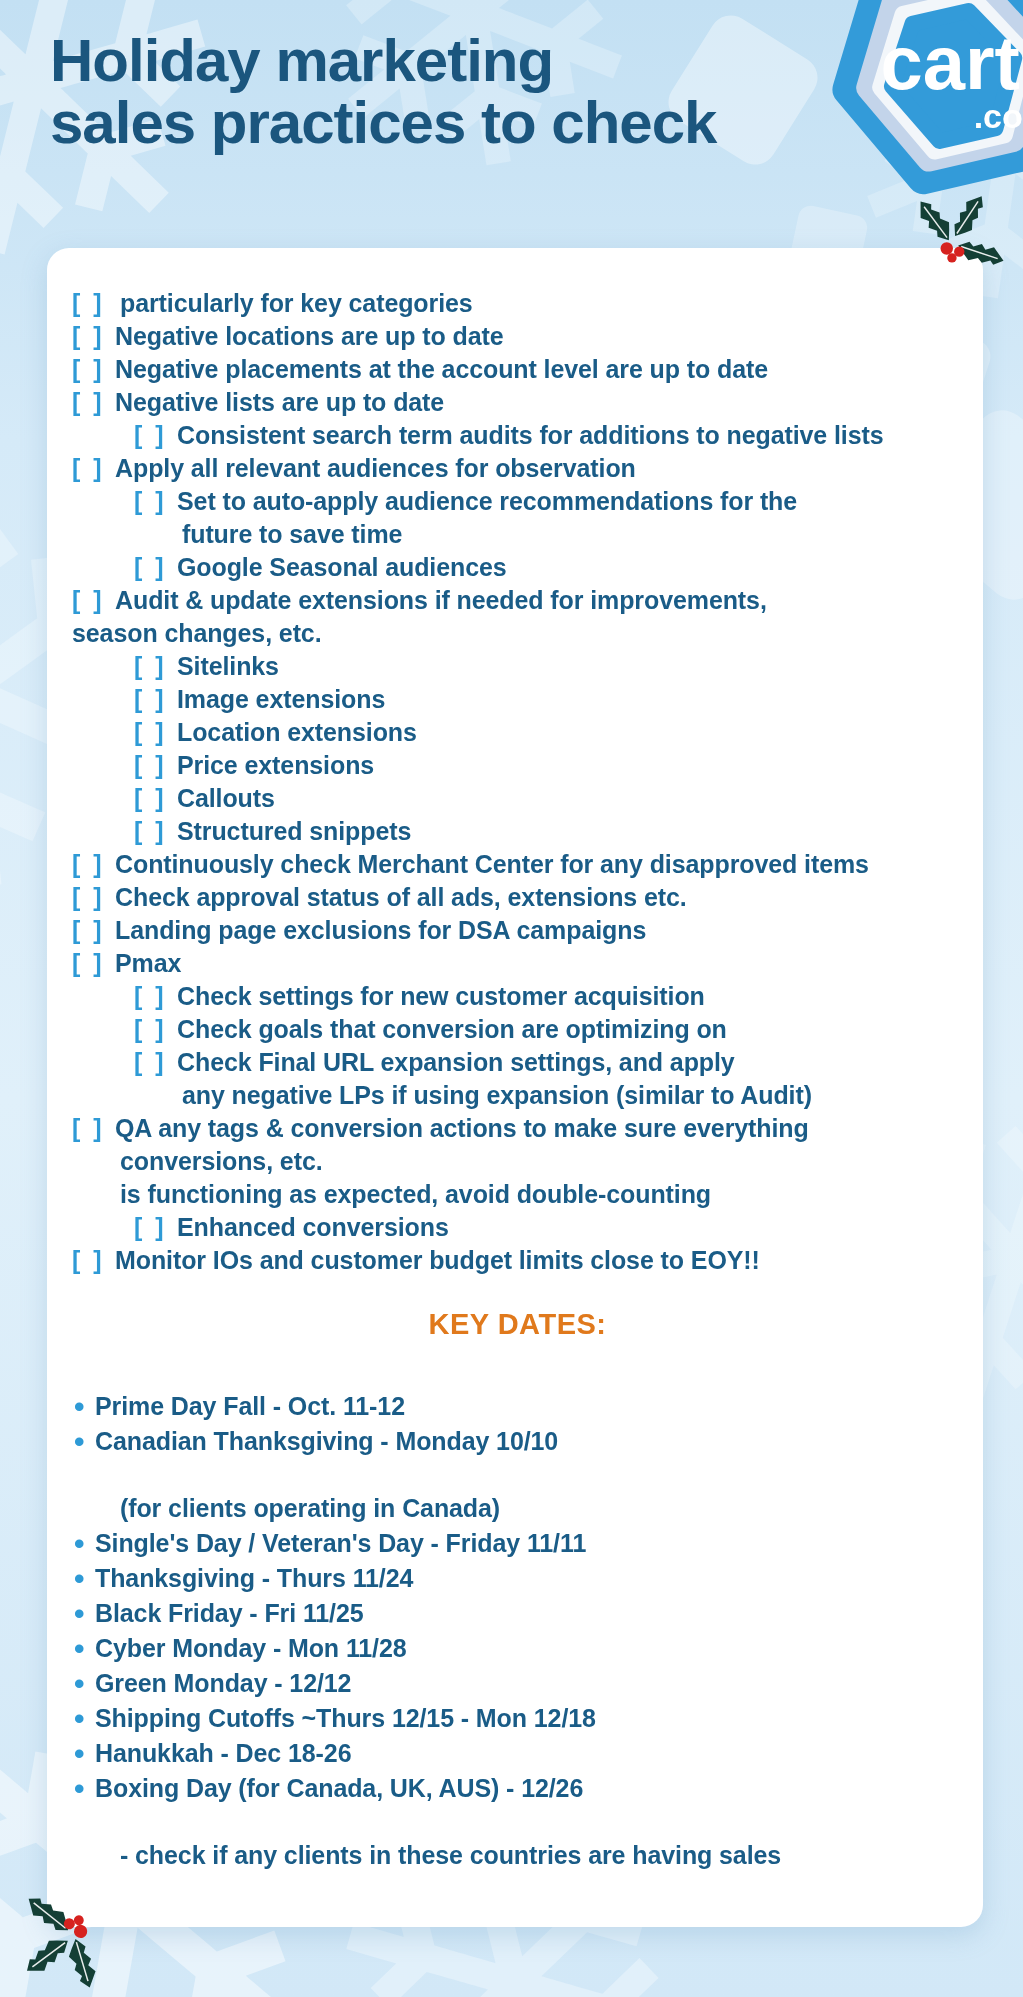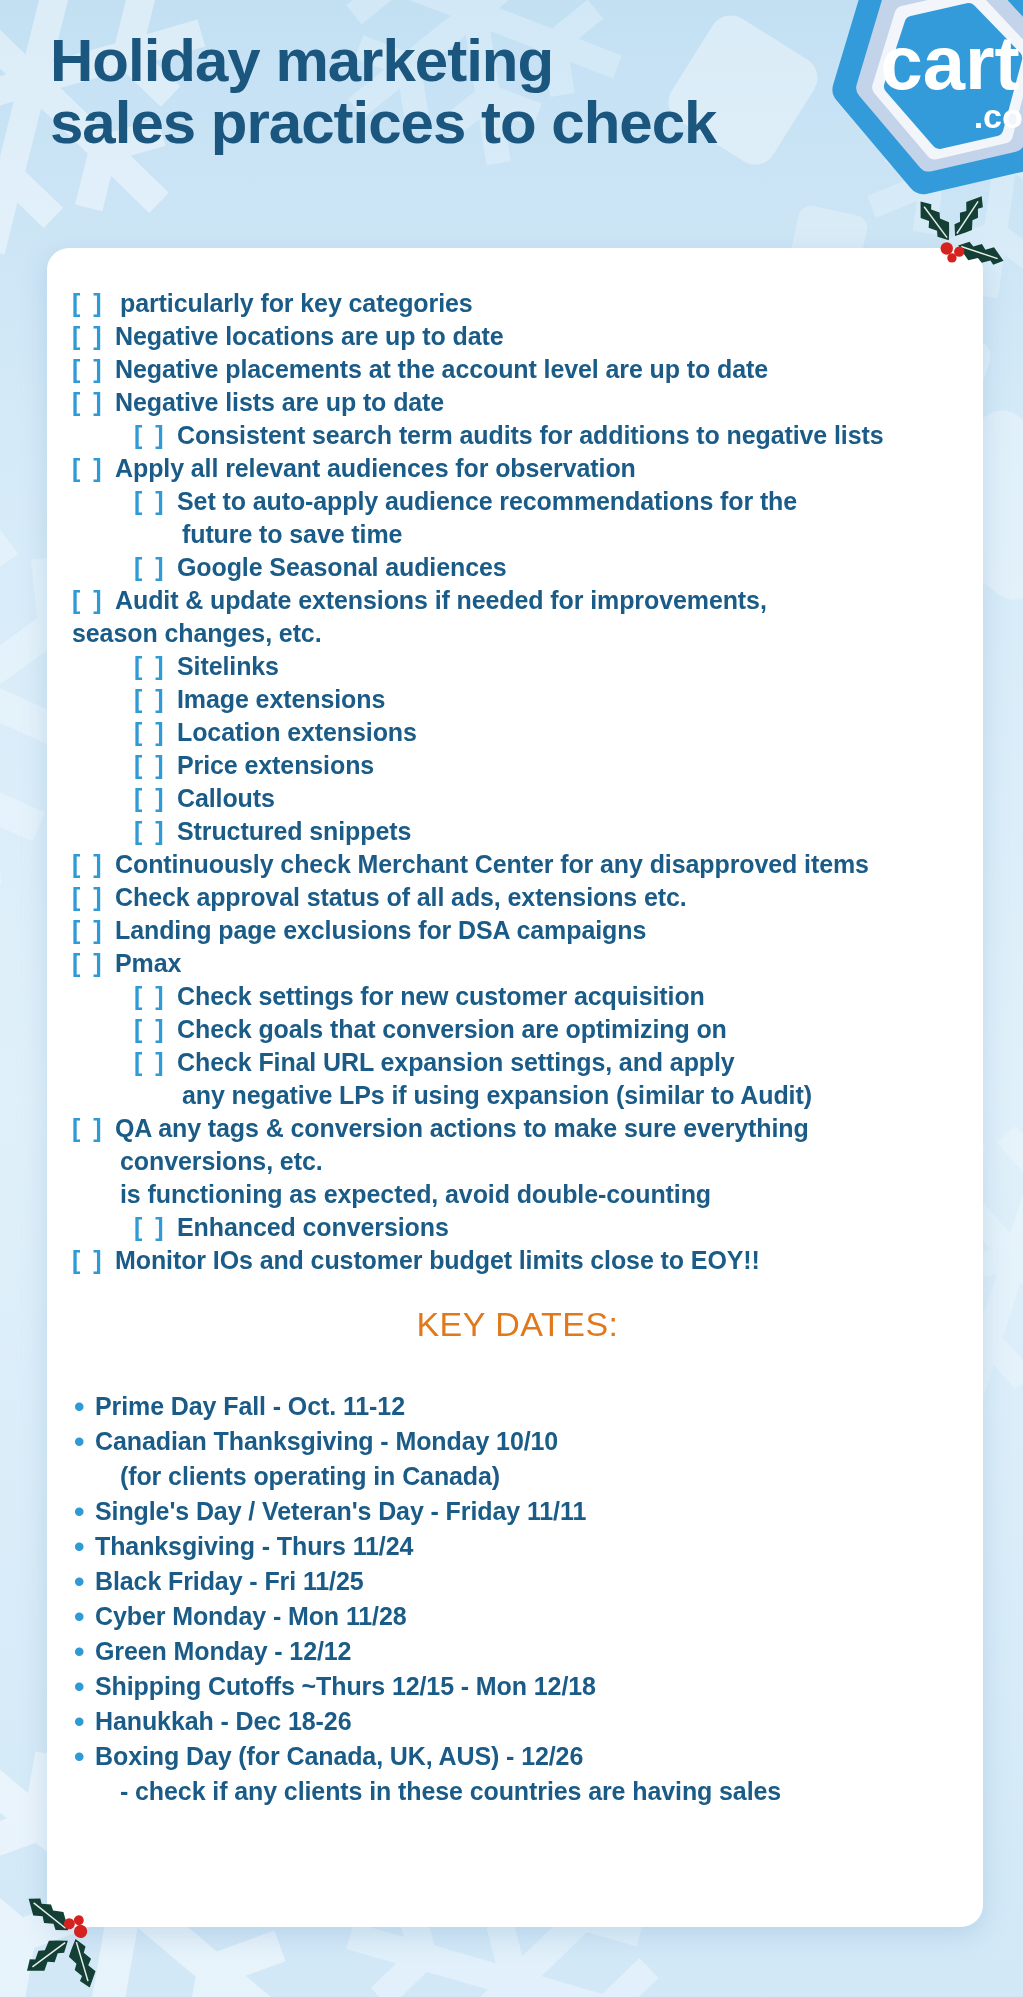--- a/index.html
+++ b/index.html
@@ -42,26 +42,26 @@
   
   .checklist{list-style:none;margin:0;padding:0;color:#1a5c87;font-size:25px;font-weight:700;letter-spacing:-.1px;}
   .check-row{display:grid;grid-template-columns:43px 1fr;line-height:33px;}
   .check-row.lvl1{margin-left:62px;}
   .cb{color:#2e9ad6;font-weight:700;letter-spacing:3px;cursor:pointer;}
   .cont.text{margin-left:5px;}
   .cont.flush{margin-left:-43px;}
   
   .kd-heading{
     margin:27px 0 45px 0;text-align:center;color:#e0791c;
-    font-size:34px;line-height:40px;font-weight:400;letter-spacing:.5px;
+    font-size:29px;line-height:40px;font-weight:700;letter-spacing:.5px;
   }
   .dates{list-style:none;margin:0;padding:0 0 0 2px;color:#1a5c87;font-size:25px;font-weight:700;letter-spacing:-.1px;}
   .date-row{display:grid;grid-template-columns:21px 1fr;line-height:35px;}
   .bullet{color:#2e9ad6;font-size:30px;line-height:35px;}
-  .date-row .cont{margin-left:25px;}
+  .date-row .cont{margin-left:25px;margin-top:32px;}
 </style>
 </head>
 <body>
 
 <div class="canvas">
 
   <span class="sf sf1">❄</span>
   <span class="sf sf2">❄</span>
   <span class="sf sf3">❄</span>
   <span class="sf sf4">❄</span>

